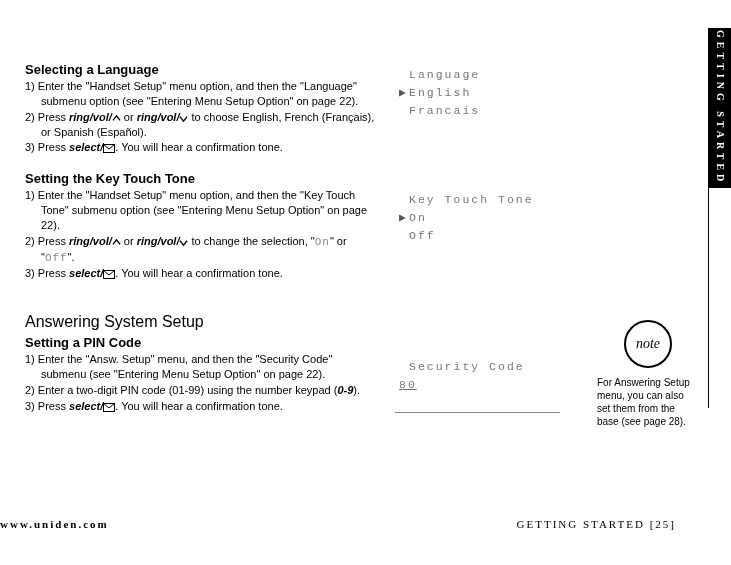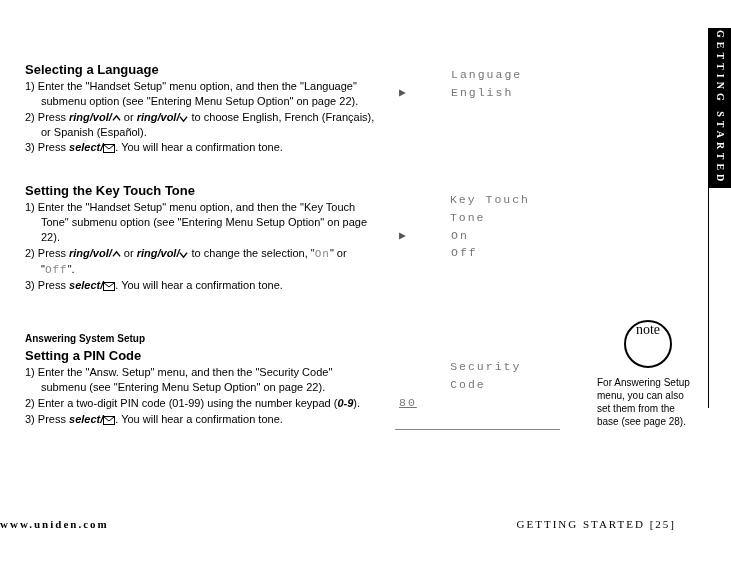--- a/index.html
+++ b/index.html
@@ -3,34 +3,34 @@
 <meta charset="utf-8">
 <style>
   * { box-sizing: border-box; margin: 0; padding: 0; }
   html, body { width: 731px; height: 565px; font-family: "Trebuchet MS", Verdana, sans-serif; font-size: 11px; color: #000; background: #fff; }
   .page { position: relative; width: 731px; height: 565px; }
   .tab { position: absolute; right: 0; top: 28px; width: 22px; height: 160px; background: #000; color: #fff; display: flex; align-items: center; justify-content: center; }
   .tab span { writing-mode: vertical-rl; letter-spacing: 4px; font-family: Georgia, serif; font-size: 10px; font-weight: bold; }
   .right-rule { position: absolute; right: 22px; top: 28px; width: 0; height: 380px; border-right: 1px solid #000; }
   .content { position: absolute; left: 25px; top: 52px; width: 350px; }
   h2 { font-size: 13px; font-weight: bold; margin-top: 10px; }
-  h1 { font-size: 10px; font-weight: bold; margin-top: 40px; }
+  h1 { font-size: 16px; font-weight: normal; margin-top: 32px; }
   ol { list-style: none; padding: 0; margin: 2px 0 0 0; }
   ol li { padding-left: 16px; text-indent: -16px; line-height: 1.35; margin-bottom: 1px; }
   .bi { font-style: italic; font-weight: bold; }
   .ico { position: relative; top: 2px; }
   .mono { font-family: "Courier New", monospace; letter-spacing: 1px; color: #888; }
   .lcd { position: absolute; width: 160px; }
   .lcd-inner { font-family: "Courier New", monospace; letter-spacing: 2px; font-size: 11.5px; color: #777; line-height: 1.55; padding: 6px 4px; }
-  .lcd .row { display: flex; align-items: center; gap: 42px; }
+  .lcd .row { display: flex; align-items: center; }
   .lcd .ptr { width: 10px; display: inline-block; color: #555; }
   .lcd3 { border-bottom: 1px solid #888; }
   .lcd3 .u { text-decoration: underline; }
   .note-wrap { position: absolute; right: 32px; top: 320px; width: 102px; text-align: left; }
-  .note-circle { width: 48px; height: 48px; border: 2.5px solid #000; border-radius: 50%; display: flex; justify-content: center; margin: 0 auto 8px; font-family: Georgia, serif; font-size: 14px; }
+  .note-circle { width: 48px; height: 48px; border: 2.5px solid #000; border-radius: 50%; display: flex; align-items: center; justify-content: center; margin: 0 auto 8px; font-family: Georgia, serif; font-size: 14px; font-style: italic; }
   .note-text { font-size: 10px; line-height: 1.3; }
   .footer { position: absolute; bottom: 35px; left: 0; width: 731px; display: flex; justify-content: space-between; padding: 0 55px 0 0; }
   .footer .url { font-family: Georgia, serif; font-weight: bold; letter-spacing: 2px; font-size: 11px; }
   .footer .pg { font-family: Georgia, serif; font-weight: normal; letter-spacing: 2px; font-size: 11px; }
 </style>
 </head>
 <body>
 
 <div class="page">
 
@@ -52,21 +52,21 @@
           </svg><span> to choose English, French (Français), or Spanish (Español).</span>
       </li>
       <li>
         <span>3) Press </span><span class="bi">select/</span><svg class="ico" width="12" height="9" viewBox="0 0 12 9">
             <rect x="0.5" y="0.5" width="11" height="8" fill="none" stroke="#000"></rect>
             <path d="M0.5 0.5 L6 5 L11.5 0.5" fill="none" stroke="#000"></path>
           </svg><span>. You will hear a confirmation tone.</span>
       </li>
     </ol>
 
-    <h2 style="margin-top:28px">Setting the Key Touch Tone</h2>
+    <h2 style="margin-top:16px">Setting the Key Touch Tone</h2>
     <ol>
       <li><span>1) Enter the "Handset Setup" menu option, and then the "Key Touch Tone" submenu option (see "Entering Menu Setup Option" on page 22).</span></li>
       <li>
         <span>2) Press </span><span class="bi">ring/vol/</span><svg class="ico" width="9" height="9" viewBox="0 0 10 10">
             <path d="M1 7 L5 2 L9 7" fill="none" stroke="#000" stroke-width="1.5"></path>
           </svg><span> or </span><span class="bi">ring/vol/</span><svg class="ico" width="9" height="9" viewBox="0 0 10 10">
             <path d="M1 3 L5 8 L9 3" fill="none" stroke="#000" stroke-width="1.5"></path>
           </svg><span> to change the selection, "</span><span class="mono">On</span><span>" or "</span><span class="mono">Off</span><span>".</span>
       </li>
       <li>
@@ -96,20 +96,24 @@
 
   <div class="lcd" style="left:395px; top:60px;">
     <div class="lcd-inner">
       <div class="row">
           <span class="ptr">&nbsp;</span>
           <span>Language</span>
         </div>
       <div class="row">
           <span class="ptr">▶</span>
           <span>English</span>
+        </div>
+      <div class="row">
+          <span class="ptr">&nbsp;</span>
+          <span>Francais</span>
         </div>
     </div>
   </div>
 
   <div class="lcd" style="left:395px; top:185px;">
     <div class="lcd-inner">
       <div class="row">
           <span class="ptr">&nbsp;</span>
           <span>Key Touch Tone</span>
         </div>

